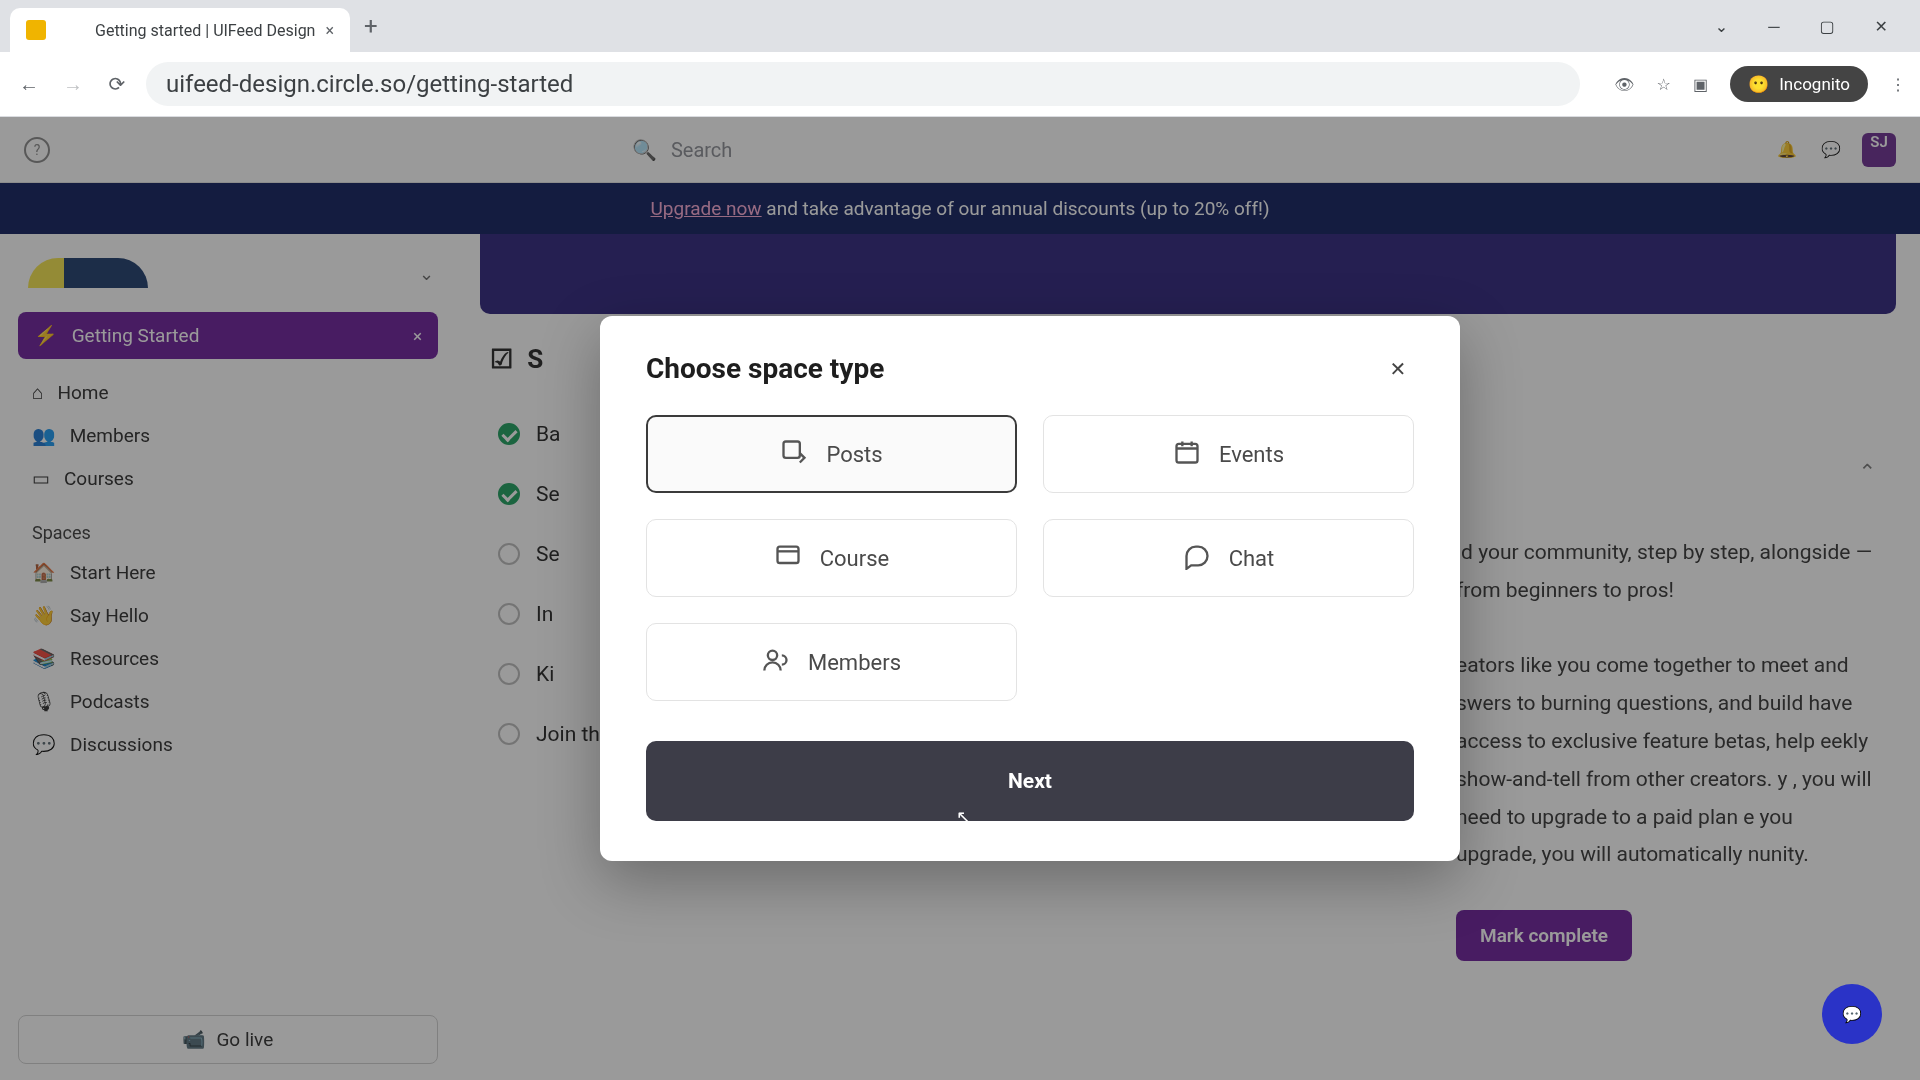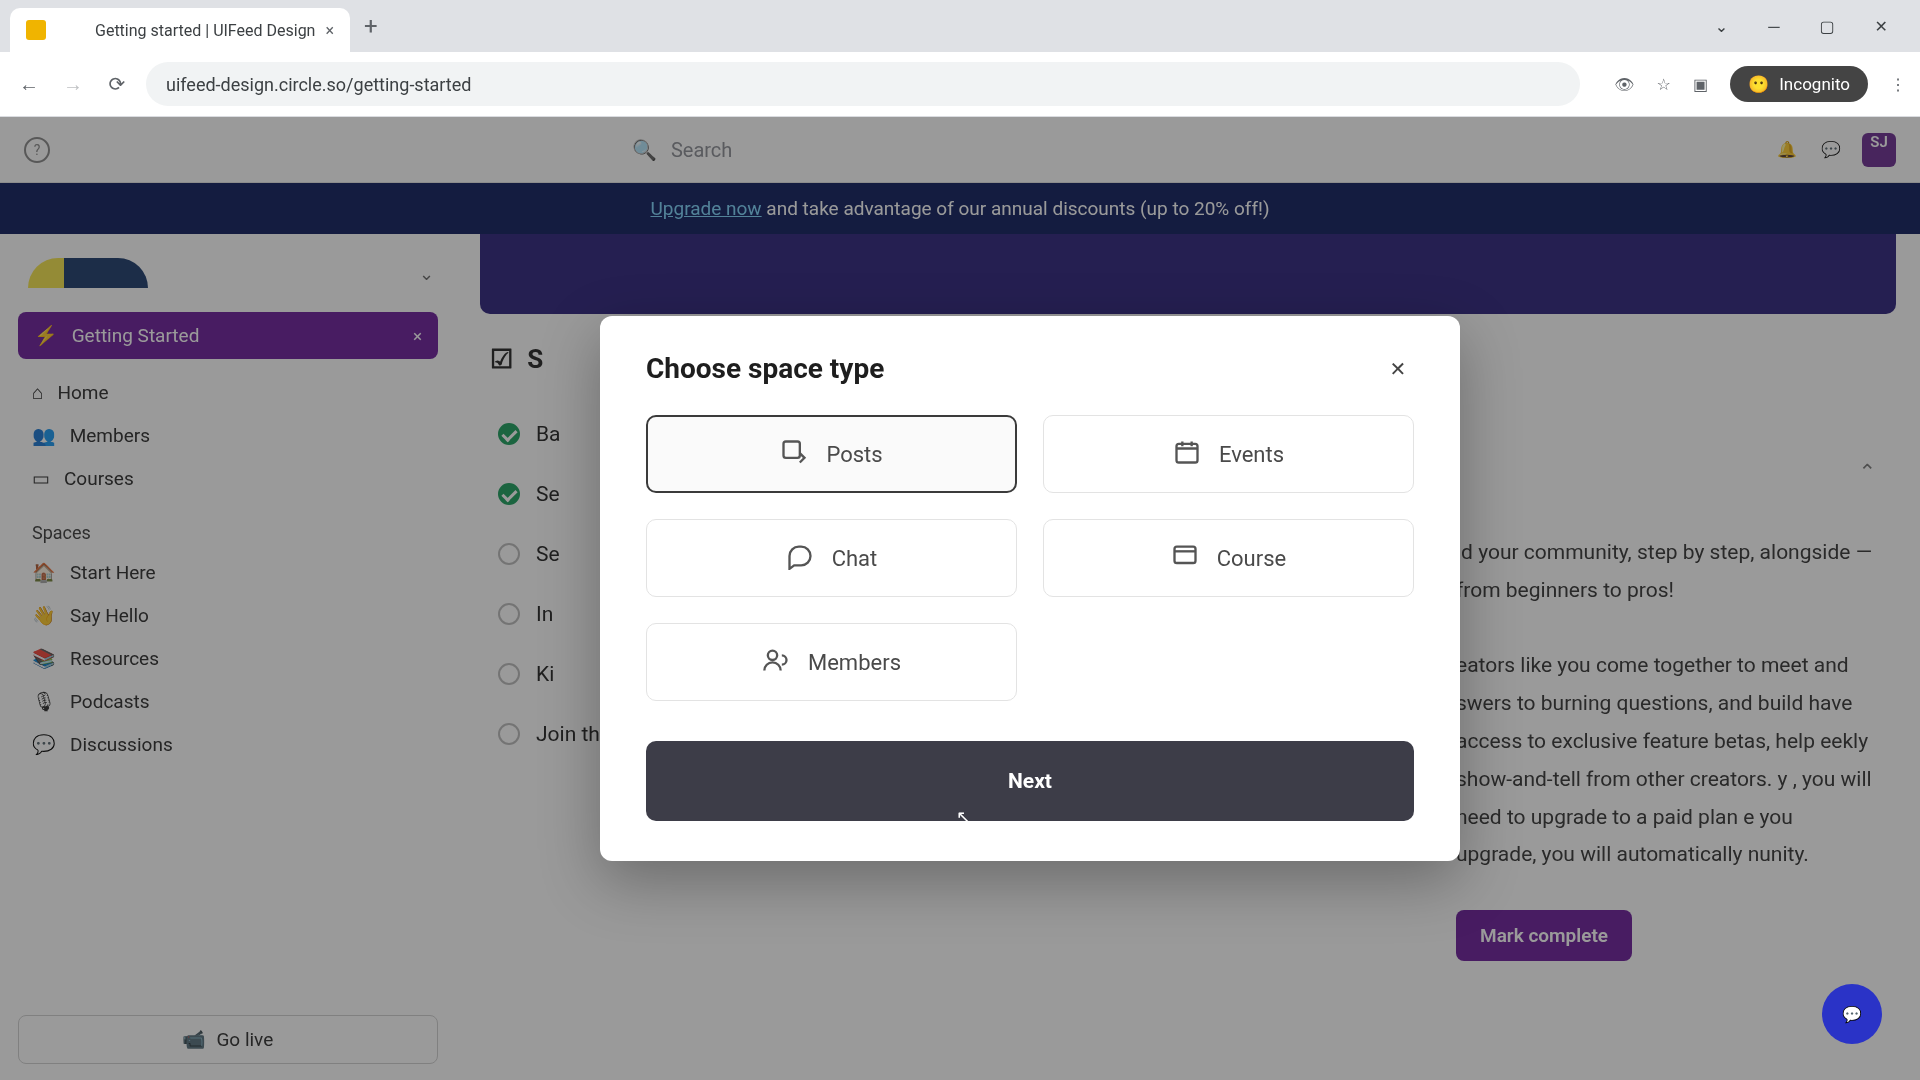--- a/index.html
+++ b/index.html
@@ -10,35 +10,35 @@
 .tab-bar { height:52px; display:flex; align-items:center; padding:0 10px; background:#dfe1e5; }
 .tab { display:flex; align-items:center; background:#fff; height:44px; border-radius:10px 10px 0 0; padding:0 16px; gap:10px; width:340px; margin-top:8px; }
 .tab-icon { width:20px; height:20px; background:#f0b400; border-radius:3px; }
 .tab-title { font-size:16px; color:#3c4043; flex:1; white-space:nowrap; overflow:hidden;text-align:right; }
 .tab-close { font-size:16px; color:#5f6368; cursor:pointer; }
 .new-tab { margin-left:14px; font-size:24px; color:#5f6368; }
 .window-controls { margin-left:auto; display:flex; gap:40px; padding-right:22px; color:#3c4043; }
 .window-controls span { font-size:16px; }
 .addr-bar { height:65px; background:#fff; display:flex; align-items:center; padding:0 14px; gap:14px; border-bottom:1px solid #dadce0; }
 .nav-btn { width:30px; height:30px; display:flex; align-items:center; justify-content:center; color:#5f6368; font-size:20px; }
-.url-box { flex:1; height:44px; background:#f1f3f4; border-radius:22px; display:flex; align-items:center; padding:16px 20px; font-size:18px; color:#3c4043; }
+.url-box { flex:1; height:44px; background:#f1f3f4; border-radius:22px; display:flex; align-items:center; padding:16px 20px; font-size:24px; color:#3c4043; }
 .addr-right { display:flex; align-items:center; gap:22px; margin-left:20px; color:#5f6368; }
 .incognito-pill { display:flex; align-items:center; gap:10px; background:#444; color:#fff; padding:8px 18px; border-radius:22px; font-size:17px; }
 
 
 .app { position:absolute; top:117px; left:0; right:0; bottom:0; display:flex; flex-direction:column; }
 .app-header { height:66px; display:flex; align-items:center; padding:0 24px; border-bottom:1px solid #e5e5e5; background:#fff; }
 .logo { width:26px; height:26px; border:2px solid #888; border-radius:50%; display:flex; align-items:center; justify-content:center; font-size:14px; color:#888; }
 .search-box { margin-left:auto; margin-right:auto; width:560px; display:flex; align-items:center; gap:14px; color:#8a8d94; font-size:20px; }
 .header-right { display:flex; align-items:center; gap:18px; }
 .icon-btn { width:26px; height:26px; color:#6b6b6b; display:flex; align-items:center; justify-content:center; }
 .avatar { width:34px; height:34px; border-radius:6px; background:#6b2b90; color:#fff; display:flex; align-items:flex-start; justify-content:center; font-size:15px; font-weight:600; }
 
 .banner { background:#0b1b5c; color:#fff; padding:14px; text-align:center; font-size:19px; }
-.banner a { color:#7dd3fc; text-decoration:underline; }
+.banner a { color:#f9a8d4; text-decoration:underline; }
 
 .main-row { flex:1; display:flex; overflow:hidden; }
 .sidebar { width:456px; padding:16px 18px; display:flex; flex-direction:column; background:#fff; }
 .workspace { display:flex; align-items:center; justify-content:space-between; padding:8px 4px 12px; }
 .ws-logo { width:120px; height:30px; background:linear-gradient(90deg,#f5e44a 30%,#1b3a6b 30%); border-radius:40px 40px 0 0; margin-left:6px; }
 .ws-caret { color:#666; font-size:18px; }
 .side-pill { display:flex; align-items:center; gap:14px; background:#6a1b9a; color:#fff; border-radius:8px; padding:12px 16px; font-size:19px; margin:12px 0; }
 .side-pill .close { margin-left:auto; font-size:17px; }
 .side-link { display:flex; align-items:center; gap:14px; padding:10px 14px; font-size:19px; color:#2a2a2a; }
 .side-section { color:#3a3a3a; font-size:18px; padding:22px 14px 8px; }
@@ -250,33 +250,33 @@
       </div>
       <div class="type-card">
         <span><svg viewBox="0 0 24 24" fill="none" stroke="#555" stroke-width="2">
             <rect x="3" y="5" width="18" height="16" rx="2"></rect>
             <path d="M3 9h18M8 3v4M16 3v4"></path>
           </svg></span>
         <span>Events</span>
       </div>
       <div class="type-card">
         <span><svg viewBox="0 0 24 24" fill="none" stroke="#555" stroke-width="2">
-            <path d="M21 12a8 8 0 01-8 8H7l-4 3V12a8 8 0 018-8h2a8 8 0 018 8z"></path>
-          </svg></span>
-        <span>Chat</span>
-      </div>
-      <div class="type-card">
-        <span><svg viewBox="0 0 24 24" fill="none" stroke="#555" stroke-width="2">
             <rect x="3" y="4" width="18" height="14" rx="2"></rect>
             <path d="M3 8h18"></path>
           </svg></span>
         <span>Course</span>
       </div>
       <div class="type-card">
         <span><svg viewBox="0 0 24 24" fill="none" stroke="#555" stroke-width="2">
+            <path d="M21 12a8 8 0 01-8 8H7l-4 3V12a8 8 0 018-8h2a8 8 0 018 8z"></path>
+          </svg></span>
+        <span>Chat</span>
+      </div>
+      <div class="type-card">
+        <span><svg viewBox="0 0 24 24" fill="none" stroke="#555" stroke-width="2">
             <circle cx="9" cy="8" r="4"></circle>
             <path d="M2 21a7 7 0 0114 0M17 8a4 4 0 010 8"></path>
           </svg></span>
         <span>Members</span>
       </div>
     </div>
   <button class="next-btn">Next</button>
 </div>
 
 <div class="chat-bubble">

